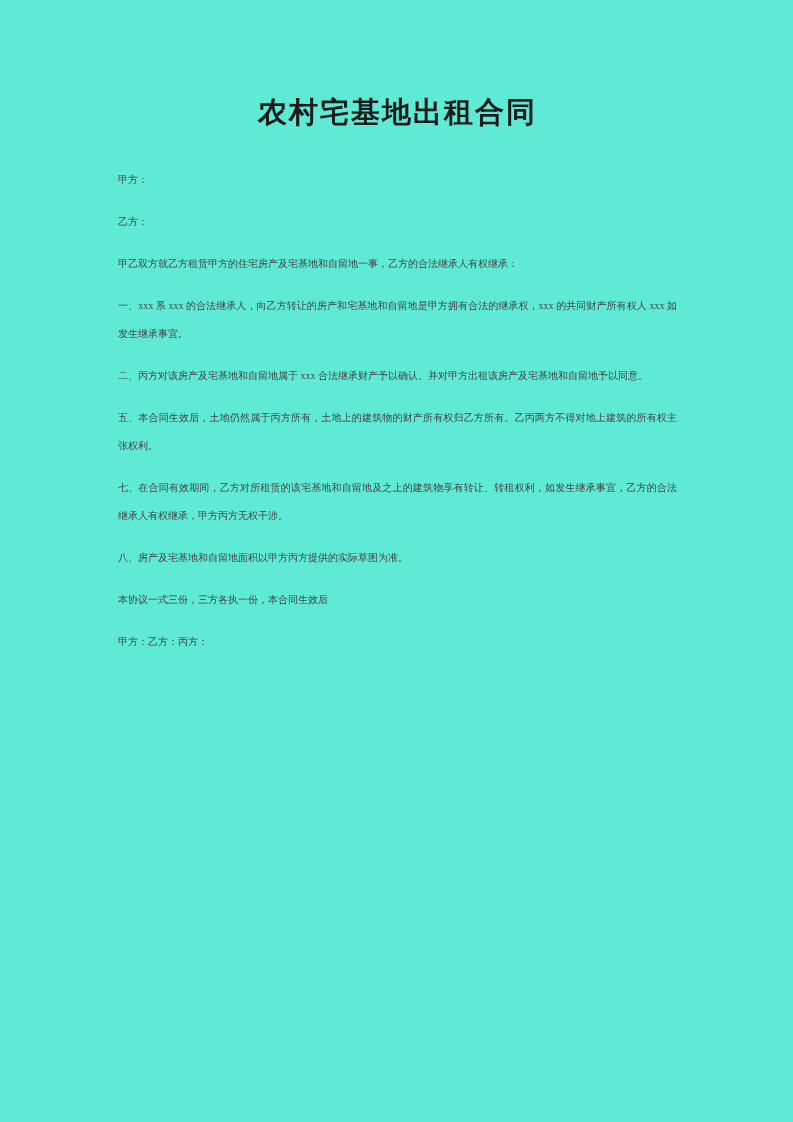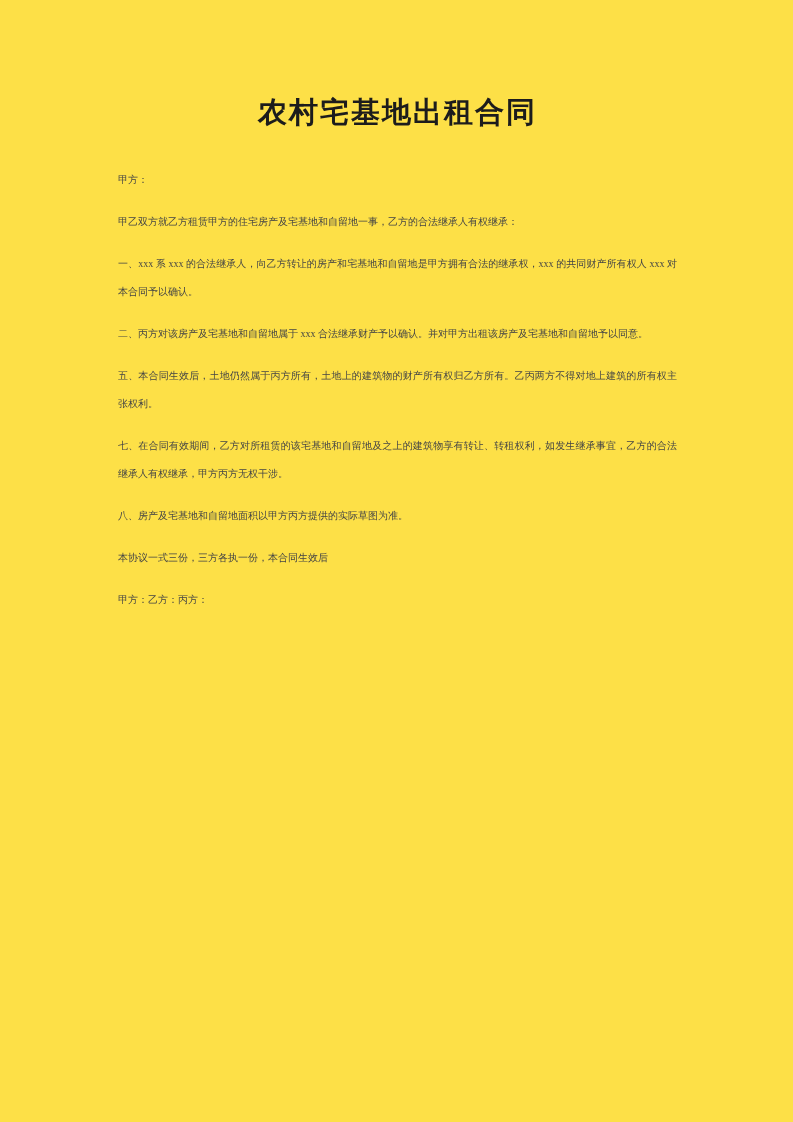--- a/index.html
+++ b/index.html
@@ -5,21 +5,21 @@
   html, body {
     margin: 0;
     padding: 0;
     background: #ffffff;
   }
   .page {
     position: relative;
     width: 793px;
     height: 1122px;
     margin: 0 auto;
-    background: #fde047;
+    background: #5eead4;
     box-sizing: border-box;
     padding: 92px 116px 40px 118px;
     font-family: "Liberation Serif", "DejaVu Serif", serif;
     color: #454545;
     overflow: hidden;
   }
   .doc-title {
     margin: 0 0 34px 0;
     font-size: 29px;
     line-height: 40px;
@@ -42,25 +42,26 @@
   }
 </style>
 </head>
 <body>
 
 <div class="page">
   <h1 class="doc-title">农村宅基地出租合同</h1>
 
   <p class="para">甲方：</p>
 
+  <p class="para">乙方：</p>
 
 
   <p class="para">甲乙双方就乙方租赁甲方的住宅房产及宅基地和自留地一事，乙方的合法继承人有权继承：</p>
 
-  <p class="para">一、xxx 系 xxx 的合法继承人，向乙方转让的房产和宅基地和自留地是甲方拥有合法的继承权，xxx 的共同财产所有权人 xxx 对本合同予以确认。</p>
+  <p class="para">一、xxx 系 xxx 的合法继承人，向乙方转让的房产和宅基地和自留地是甲方拥有合法的继承权，xxx 的共同财产所有权人 xxx 如发生继承事宜。</p>
 
   <p class="para">二、丙方对该房产及宅基地和自留地属于 xxx 合法继承财产予以确认。并对甲方出租该房产及宅基地和自留地予以同意。</p>
 
 
 
   <p class="para">五、本合同生效后，土地仍然属于丙方所有，土地上的建筑物的财产所有权归乙方所有。乙丙两方不得对地上建筑的所有权主张权利。</p>
 
 
   <p class="para">七、在合同有效期间，乙方对所租赁的该宅基地和自留地及之上的建筑物享有转让、转租权利，如发生继承事宜，乙方的合法继承人有权继承，甲方丙方无权干涉。</p>
 

